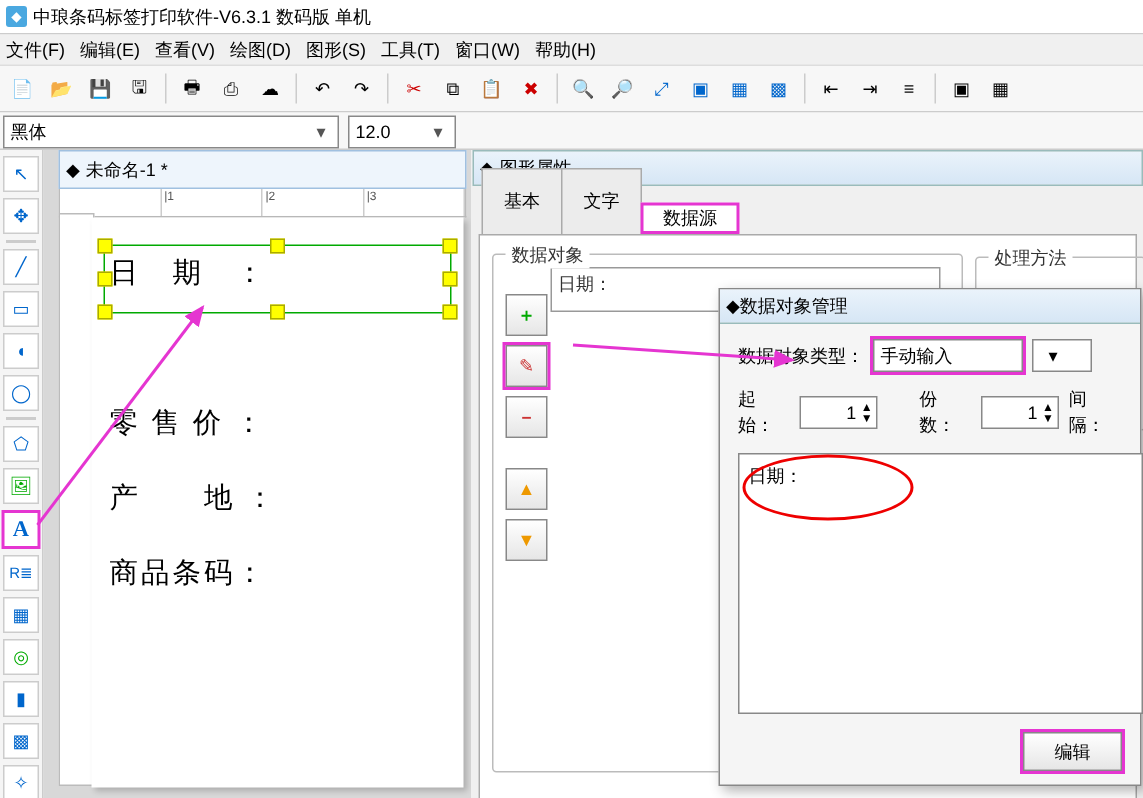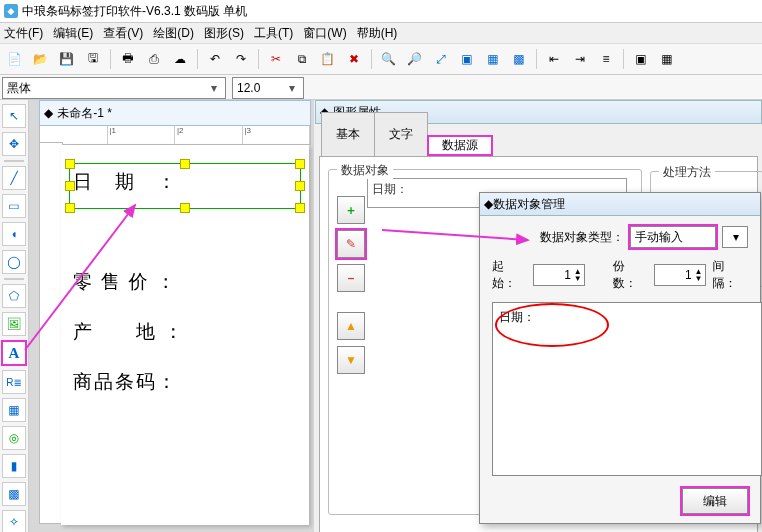--- a/index.html
+++ b/index.html
@@ -46,21 +46,21 @@
 .data-list{border:1px solid #999;background:#fff;height:24px;width:250px;margin-left:32px;padding:2px 4px;color:#333}
 .btn-col{position:absolute;left:8px;top:26px;display:flex;flex-direction:column;gap:6px}
 .sq-btn{width:26px;height:26px;border:1px solid #888;background:linear-gradient(#fff,#e6e6e6);display:flex;align-items:center;justify-content:center;cursor:pointer}
 .sq-btn.hl{outline:2px solid #e535d1;outline-offset:0}
 .grp.proc{position:absolute;left:330px;top:10px;width:100px;height:100px}
 
 .dialog{position:absolute;left:479px;top:192px;width:280px;height:330px;background:#f5f5f5;border:1px solid #888;box-shadow:3px 3px 8px rgba(0,0,0,.3)}
 .dlg-title{height:22px;background:linear-gradient(#eaf3fb,#d6e6f5);border-bottom:1px solid #9bb;display:flex;align-items:center;padding:0 4px}
 .dlg-body{padding:10px 12px;position:relative;height:calc(100% - 22px);box-sizing:border-box}
 .row{display:flex;align-items:center;gap:6px;margin-bottom:10px}
-.combo{height:20px;border:1px solid #888;background:#fff;display:flex;align-items:center;justify-content:space-between;padding:0 2px 0 4px}
+.combo{height:20px;border:1px solid #888;background:#fff;display:flex;align-items:center;justify-content:space-between;padding:0 16px 0 4px}
 .combo.hl{outline:2px solid #e535d1}
 .spin{width:46px;height:20px;border:1px solid #888;background:#fff;display:flex;align-items:center;justify-content:flex-end;padding:0 2px}
 .ta{width:256px;height:160px;border:1px solid #888;background:#fff;position:relative;padding:6px}
 .oval{position:absolute;left:2px;top:0;width:110px;height:40px;border:2px solid #e00;border-radius:50%}
 .dlg-btns{position:absolute;bottom:10px;right:12px;display:flex;gap:12px}
 .btn{width:64px;height:24px;border:1px solid #888;background:linear-gradient(#fff,#e6e6e6);display:flex;align-items:center;justify-content:center;cursor:pointer}
 .btn.hl{outline:2px solid #e535d1}
 
 .arrow-svg{position:absolute;pointer-events:none}
 
@@ -215,21 +215,21 @@
       </div>
     </div>
   </div>
 
   <div class="dialog">
     <div class="dlg-title">
       <span class="logo-icon">◆</span>
       <span>数据对象管理</span>
     </div>
     <div class="dlg-body">
-      <div class="row" style="justify-content:flex-end">
+      <div class="row" style="justify-content:flex-start">
         <span>数据对象类型：</span>
         <div class="combo hl" style="width:78px">
           <span>手动输入</span>
         </div>
         <div class="combo" style="width:18px;justify-content:center">
           <span>▾</span>
         </div>
       </div>
       <div class="row">
         <span>起始：</span>

